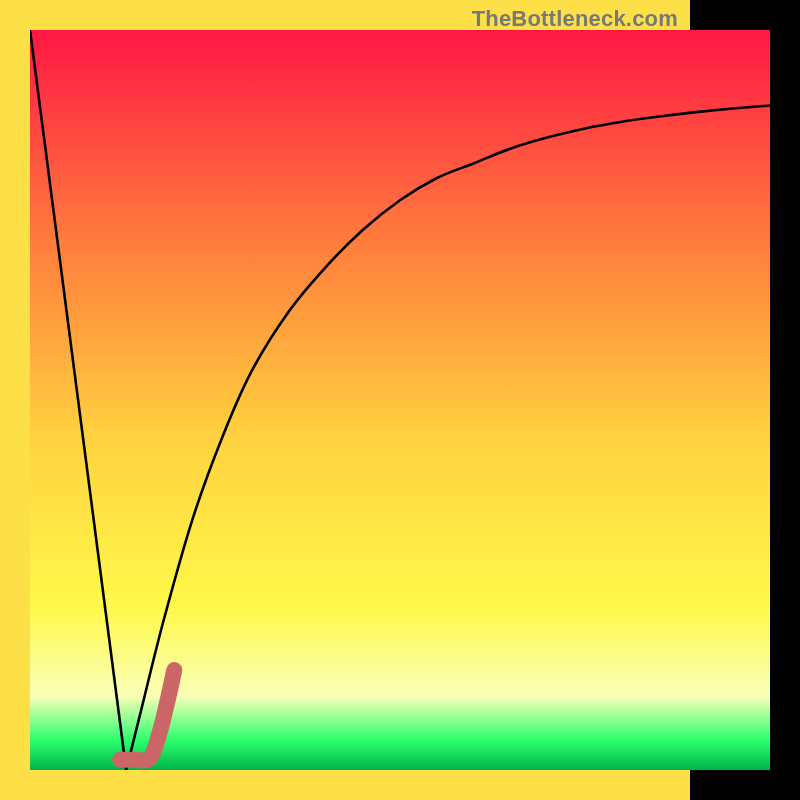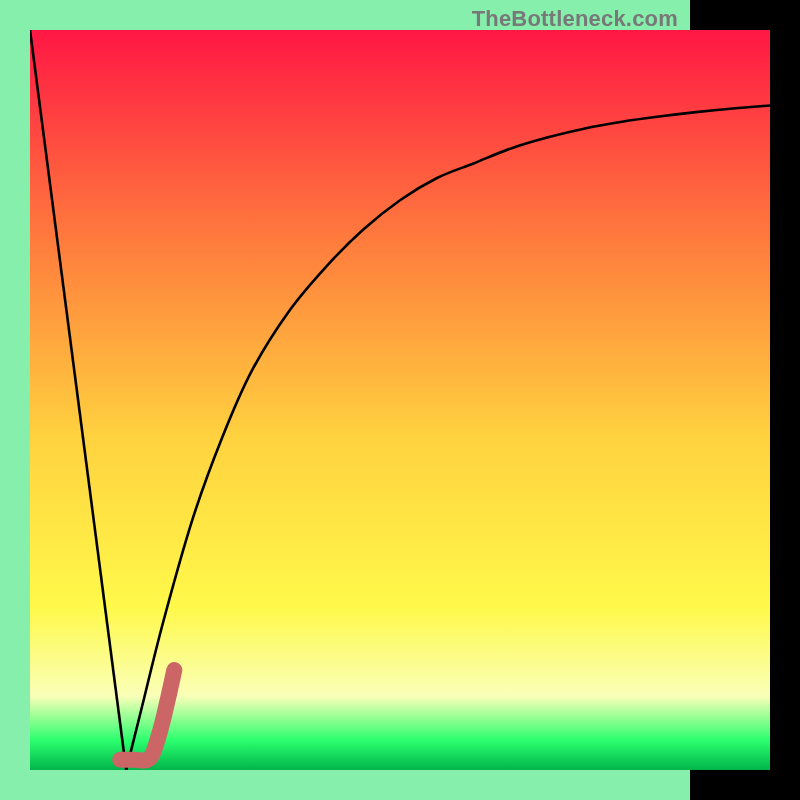--- a/index.html
+++ b/index.html
@@ -7,21 +7,21 @@
     padding: 0;
     width: 800px;
     height: 800px;
     background: #000;
     overflow: hidden;
   }
   .frame {
     position: relative;
     width: 690px;
     height: 800px;
-    background: #86efac;
+    background: #fde047;
   }
   .plot {
     position: absolute;
     left: 30px;
     top: 30px;
     width: 740px;
     height: 740px;
   }
   .watermark {
     position: absolute;

